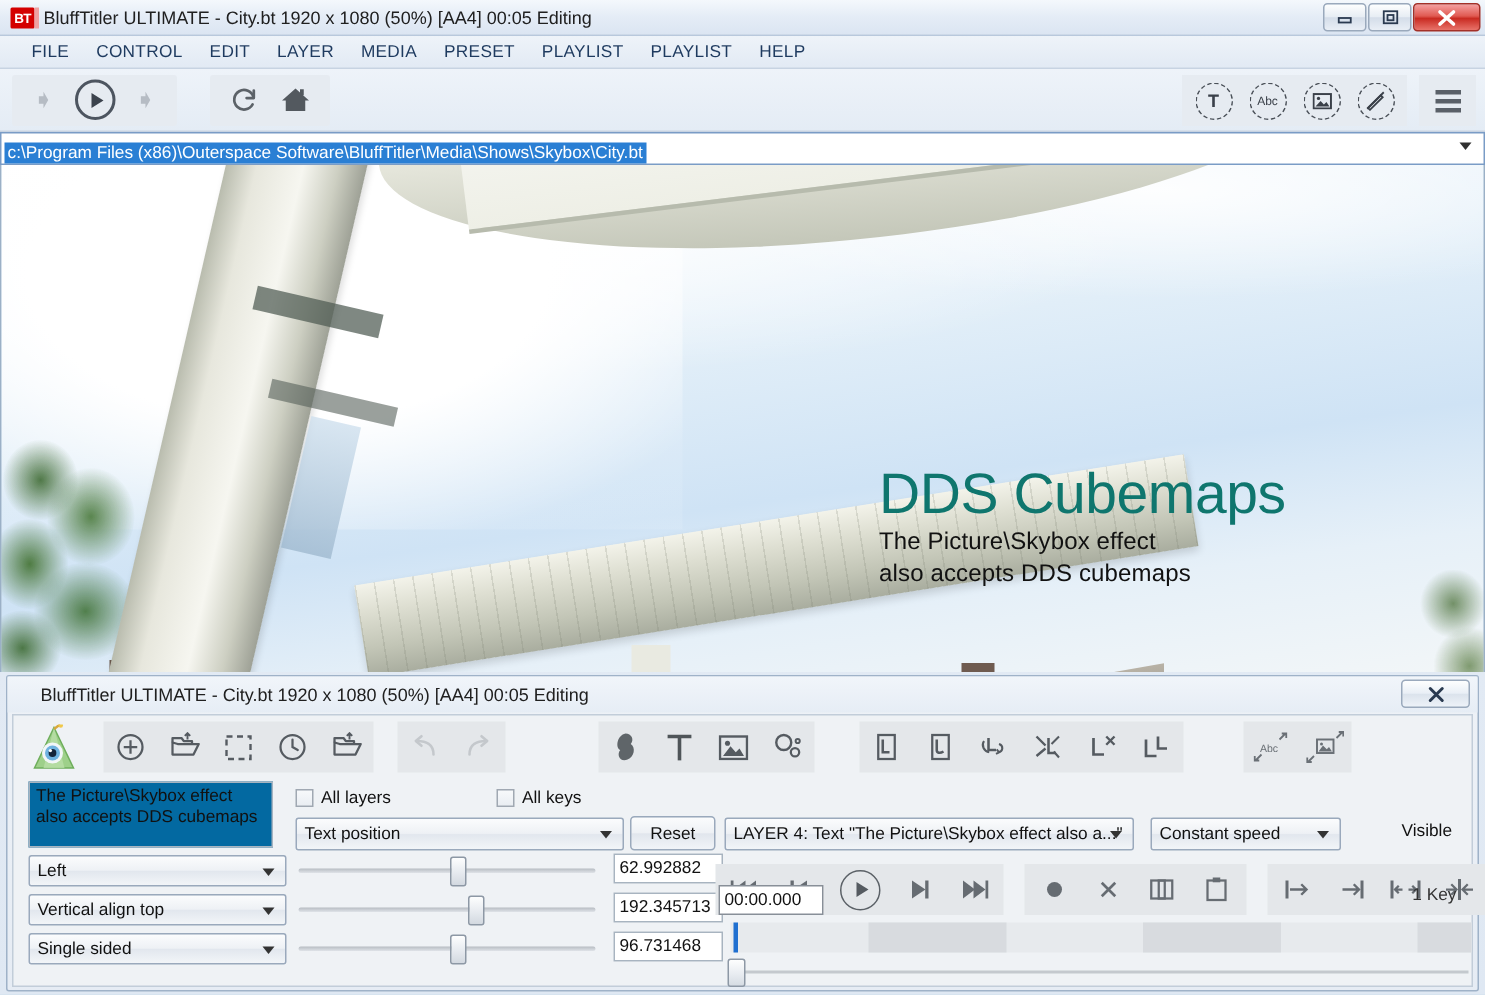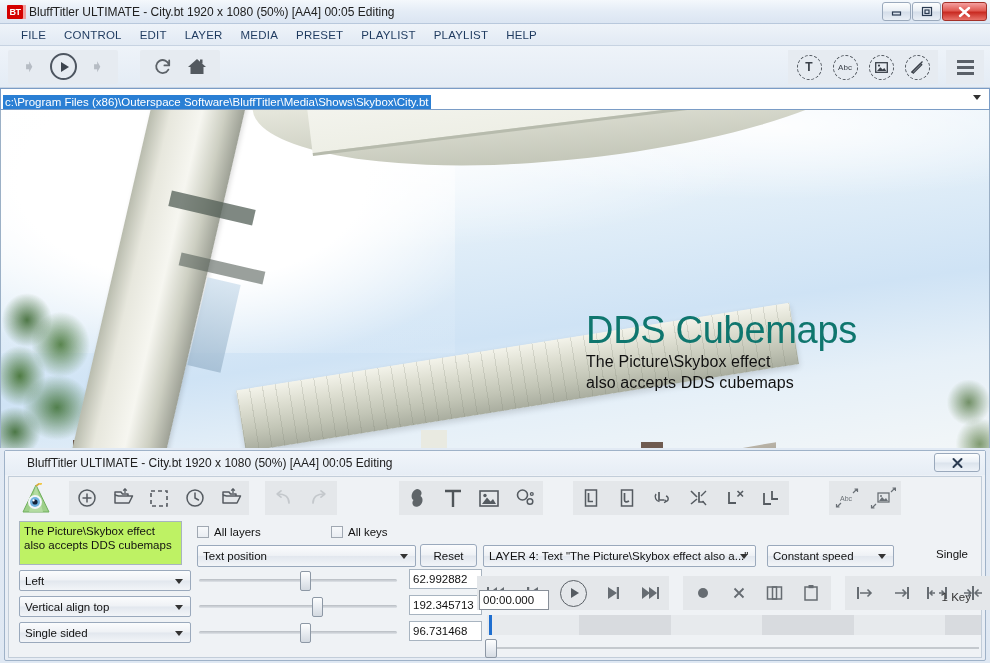--- a/index.html
+++ b/index.html
@@ -273,21 +273,21 @@
   .tbtn { width: 36px; height: 32px; display: flex; align-items: center; justify-content: center; color: #555b61; }
   .tbtn.dim { color: #c0c4c8; }
   .mascot {
     width: 42px; height: 34px; margin-left: 6px;
     display:flex; align-items:flex-end; justify-content:center; position: relative;
   }
 
   
   .textbox {
     position: absolute; left: 10px; top: 44px; width: 163px; height: 44px;
-    background: #bef264; border: 1px solid #a8b4c0;
+    background: #0369a1; border: 1px solid #a8b4c0;
     font-size: 11.5px; color: #111; padding: 2px 4px; line-height: 14px;
   }
   .combo {
     background: linear-gradient(180deg,#fbfcfd 0%,#eef1f5 48%,#e2e7ee 52%,#f2f5f8 100%);
     border: 1px solid #9aa9bc; border-radius: 2px;
     font-size: 11.5px; color: #111;
     display: flex; align-items: center; padding-left: 5px;
     position: relative;
   }
   .combo .carr {
@@ -713,21 +713,21 @@
 
       <div class="combo c-layer" style="top:68px;">
         <span>LAYER 4: Text "The Picture\Skybox effect also a..."</span>
         <span class="carr"></span>
       </div>
       <div class="combo c-speed" style="top:68px;">
         <span>Constant speed</span>
         <span class="carr"></span>
       </div>
       <div class="visible-wrap" style="top:71px;">
-        <span>Single</span>
+        <span>Visible</span>
         <span class="box checked"></span>
       </div>
 
       <div class="transport" style="top:98px;">
         <div class="tg">
           <div class="tp-btn">
             <svg width="20" height="16" viewBox="0 0 20 16">
                 <path d="M9 8 L17 2 V14 Z" fill="#666c72"></path>
                 <path d="M2 8 L10 2 V14 Z" fill="#666c72"></path>
                 <rect x="0" y="2" width="2" height="12" fill="#666c72"></rect>

